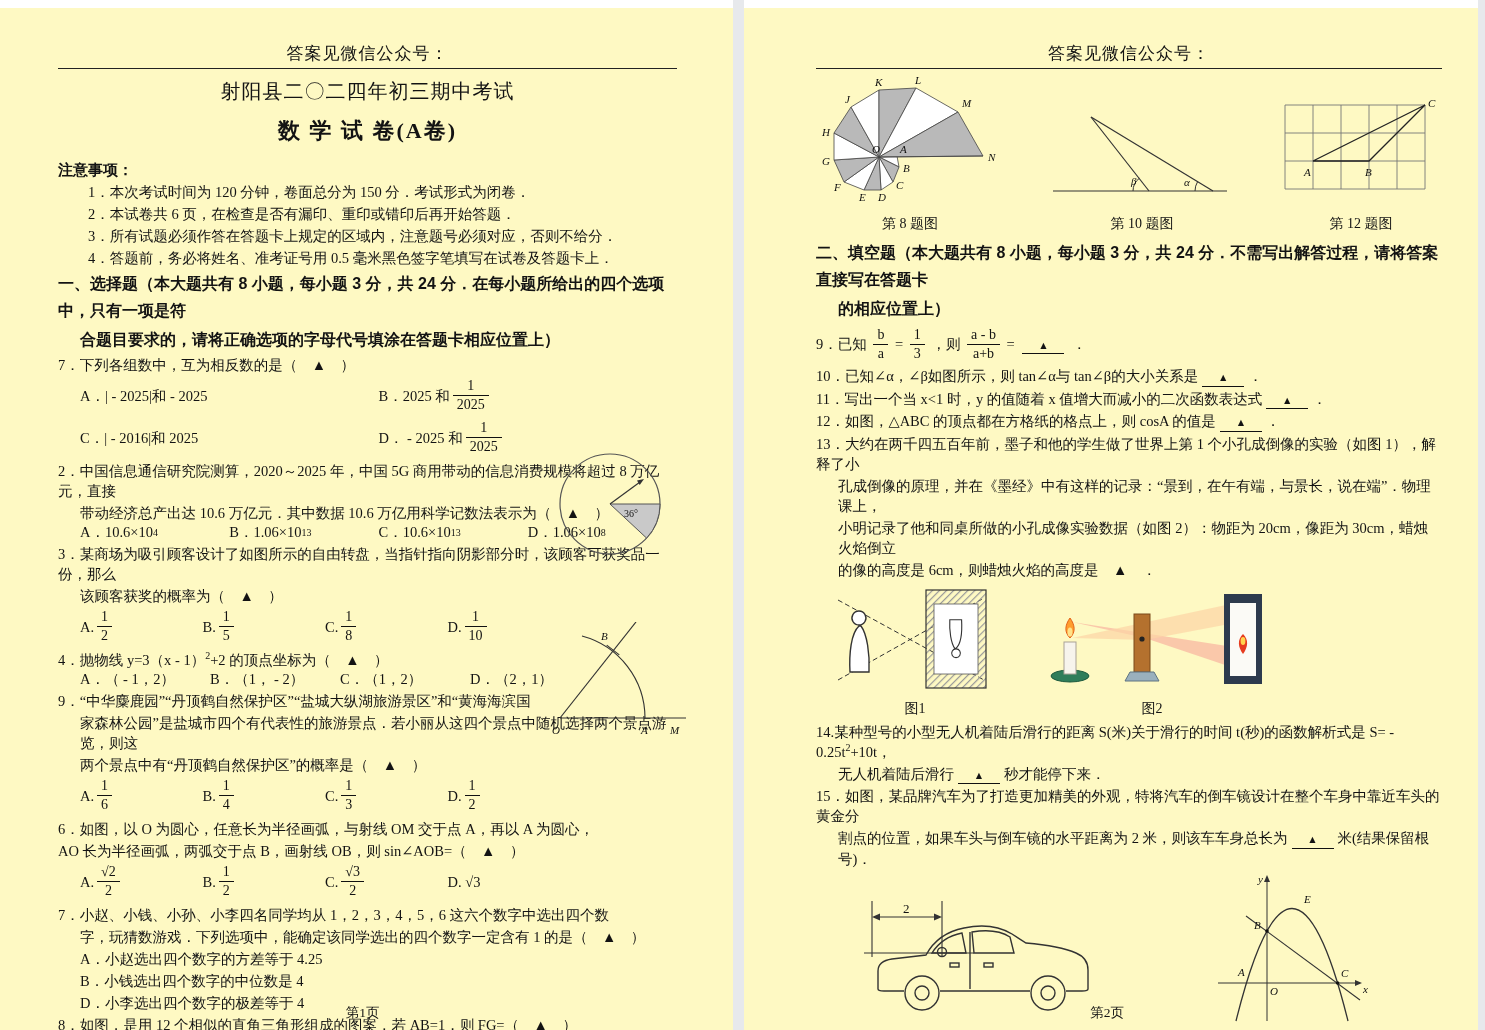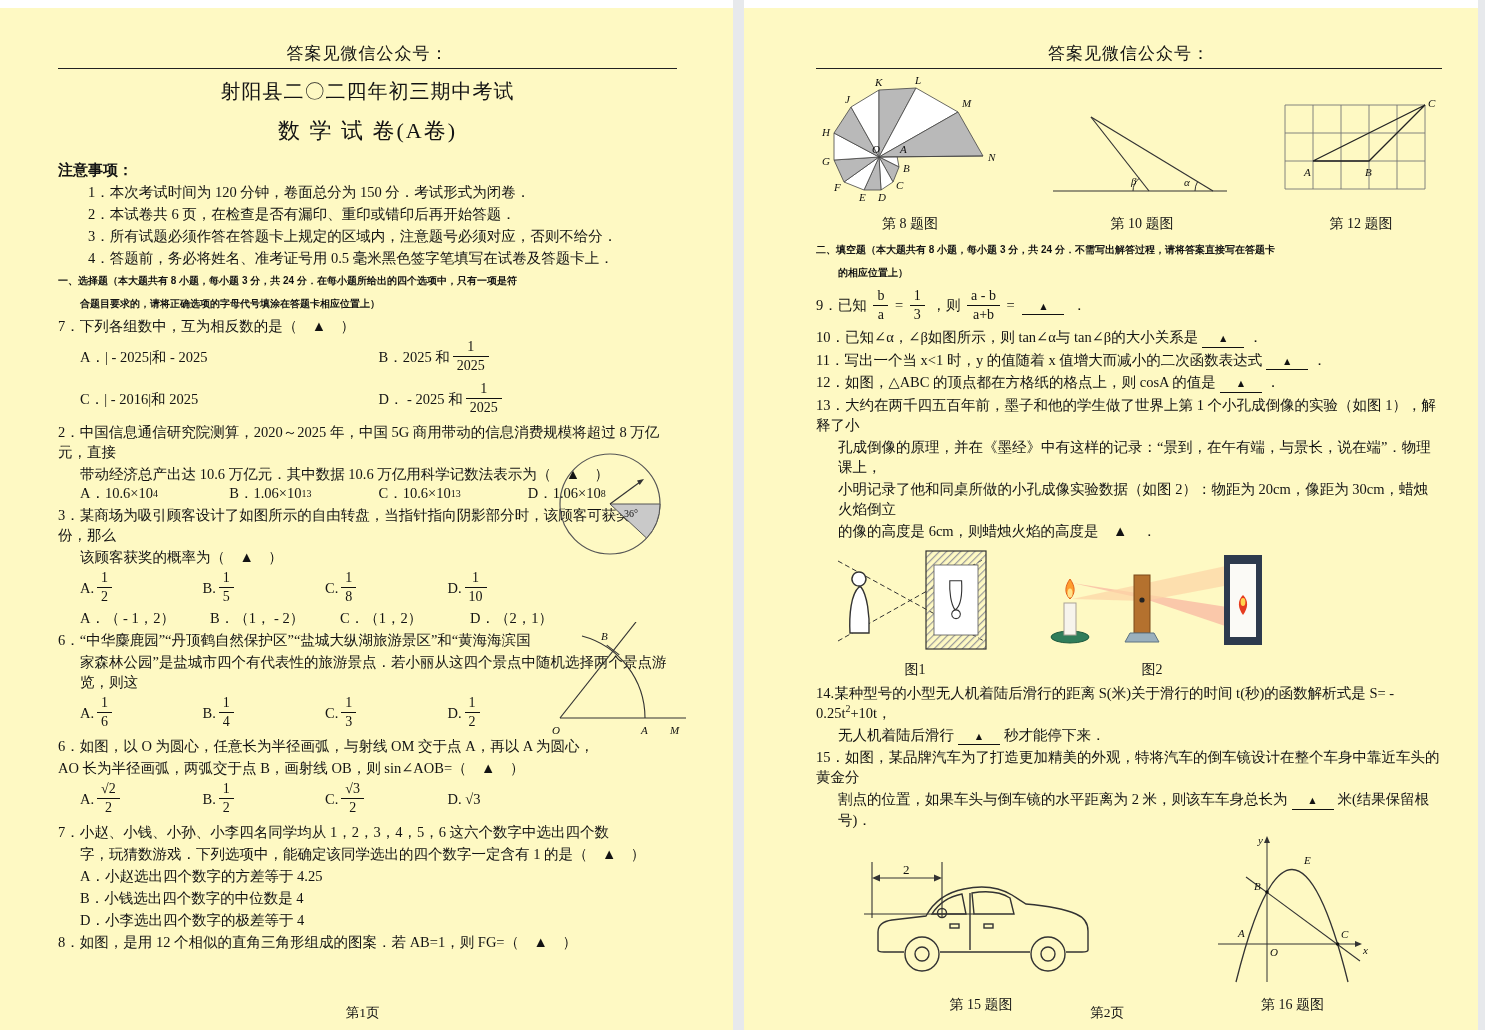--- a/index.html
+++ b/index.html
@@ -8,25 +8,25 @@
   .page { position:absolute; top:0; height:1030px; background:#fef9c3; overflow:hidden;margin-top:8px; }
   #page1 { left:0; width:733px; padding:34px 56px 0 58px; }
   #page2 { left:744px; width:734px; padding:34px 36px 0 72px; }
   .gap { position:absolute; top:0; height:1030px; background:#e7e9ec; }
   #gap-mid { left:733px; width:11px; }
   #gap-right { left:1478px; width:7px; }
 
   .hdr { text-align:center; font-size:17px; letter-spacing:1px; }
   .rule { border:none; border-top:1.5px solid #222; margin-top:3px; }
   .t1 { text-align:center; font-size:20px; margin-top:9px; letter-spacing:1px; }
-  .t2 { text-align:center; font-size:22px; font-weight:normal; margin-top:11px; letter-spacing:2px; }
+  .t2 { text-align:center; font-size:22px; font-weight:bold; margin-top:11px; letter-spacing:2px; }
 
   .bold { font-weight:bold; font-family:"Liberation Sans","DejaVu Sans",sans-serif; }
   .ln { font-size:14.5px; line-height:20px; margin-top:2px; }
-  .sect { font-size:10px; line-height:21px; }
+  .sect { font-size:16px; line-height:27px; }
   .cont { margin-left:22px; }
   .notices { margin-left:30px; }
   .ntitle { margin-top:14px; font-size:15px; }
 
   .orow { display:flex; margin-left:22px; align-items:center; }
   .orow .opt { flex:1; display:flex; align-items:center; font-size:14.5px; }
   .orow.two .opt { flex:0 0 50%; }
   .orow.tall { min-height:42px; }
 
   .frac { display:inline-block; vertical-align:middle; text-align:center; line-height:1.12; margin:1px 3px 3px 3px; font-size:14px; }
@@ -152,31 +152,35 @@
 
     <svg class="absfig" style="left:546px; top:436px;" width="138" height="122" viewBox="0 0 138 122">
       <circle cx="64" cy="60" r="50" fill="none" stroke="#555" stroke-width="1.2"></circle>
       <path d="M64,60 L114,60 A50,50 0 0 1 100.6,94.1 Z" fill="#c9c9c9" stroke="#555" stroke-width="1"></path>
       <line x1="64" y1="60" x2="94" y2="38" stroke="#333" stroke-width="1.2"></line>
       <polygon points="98,35 91,36.5 93.7,41" fill="#333"></polygon>
       <text x="78" y="73" class="svglbl2">36°</text>
     </svg>
 
     <div class="q">
+      <div class="ln">
+        <span>4．抛物线 y=3（x - 1）</span><sup class="s">2</sup><span>+2 的顶点坐标为（　▲　）</span>
+      </div>
       <div class="orow" style="max-width:520px">
         <span class="opt">A．（ - 1，2）</span>
         <span class="opt">B．（1， - 2）</span>
         <span class="opt">C．（1，2）</span>
         <span class="opt">D．（2，1）</span>
       </div>
     </div>
 
     <div class="q">
-      <div class="ln">6．“中华麋鹿园”“丹顶鹤自然保护区”“盐城大纵湖旅游景区”和“黄海海滨国</div>
+      <div class="ln">9．“中华麋鹿园”“丹顶鹤自然保护区”“盐城大纵湖旅游景区”和“黄海海滨国</div>
       <div class="ln cont">家森林公园”是盐城市四个有代表性的旅游景点．若小丽从这四个景点中随机选择两个景点游览，则这</div>
+      <div class="ln cont">两个景点中有“丹顶鹤自然保护区”的概率是（　▲　）</div>
       <div class="orow tall" style="max-width:490px">
         <span class="opt">
             <span>A.</span>
             <span class="frac">
               <span class="fn">1</span>
               <span class="fd">6</span>
             </span>
           </span>
         <span class="opt">
             <span>B.</span>

